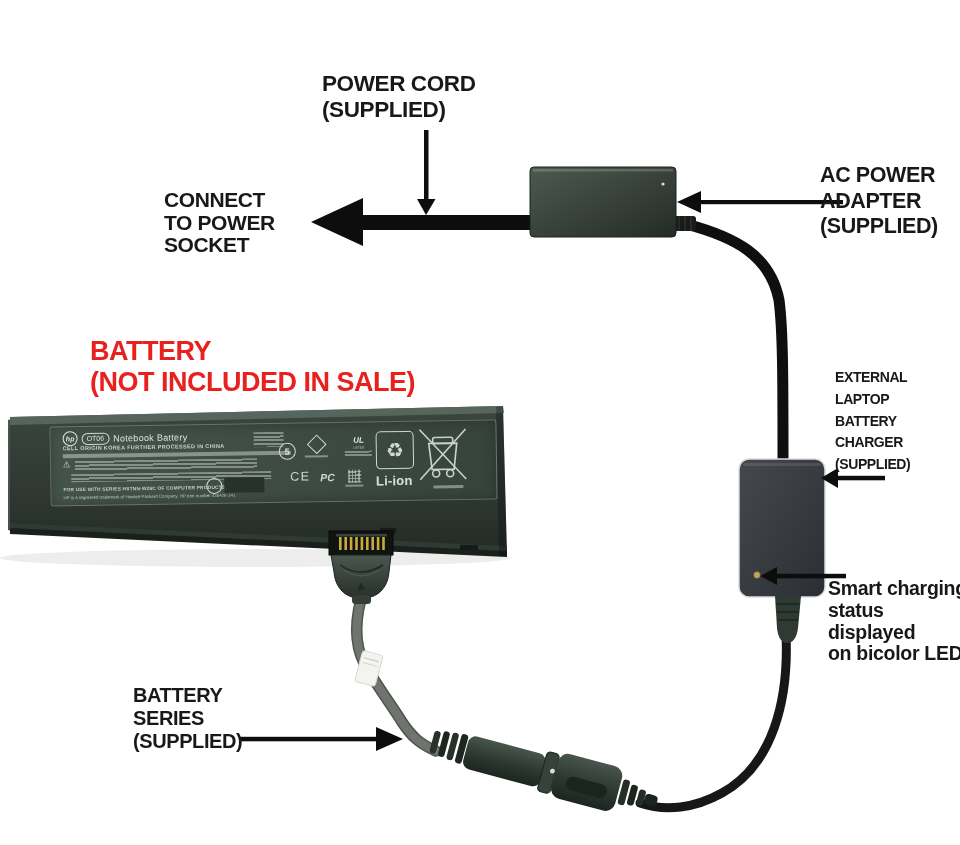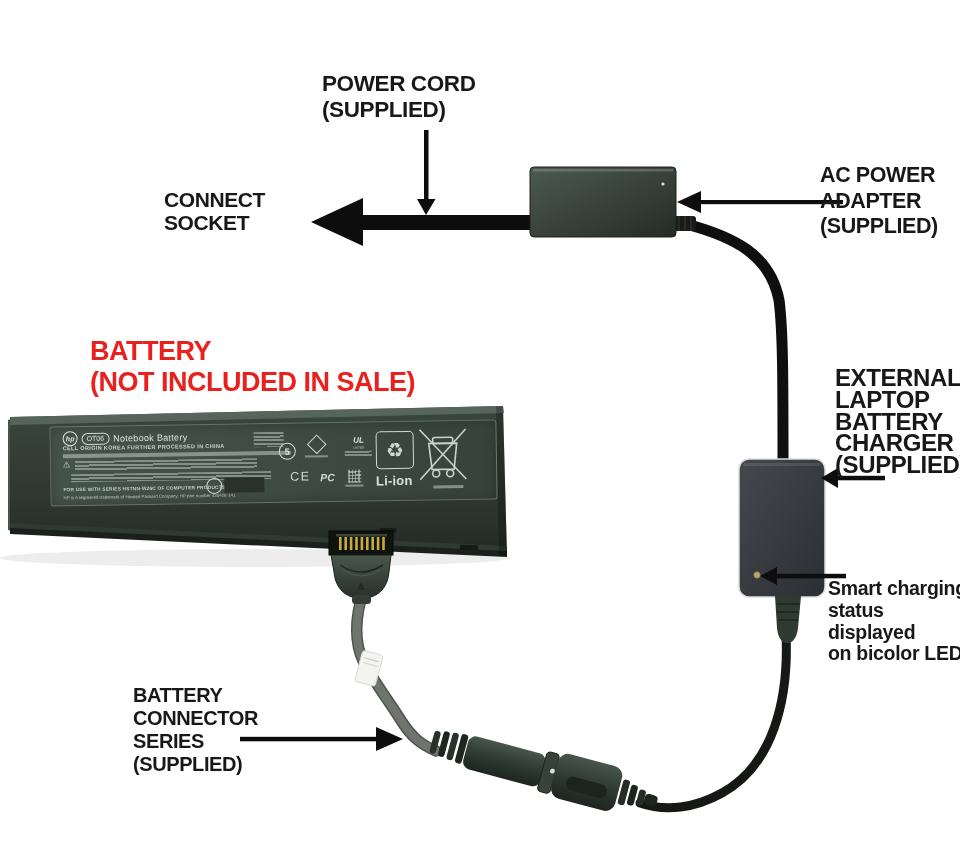--- a/index.html
+++ b/index.html
@@ -5,21 +5,21 @@
   html,body{margin:0;padding:0;}
   body{width:960px;height:845px;position:relative;background:#ffffff;overflow:hidden;
        font-family:"Liberation Sans",sans-serif;}
   svg{position:absolute;left:0;top:0;z-index:1;}
   .lbl{position:absolute;z-index:3;font-weight:bold;color:#191717;text-align:left;letter-spacing:-0.4px;}
   .lbl span{display:block;}
   .lbl-power{left:322px;top:71px;width:210px;font-size:22.5px;line-height:26px;}
   .lbl-connect{left:164px;top:189px;width:160px;font-size:21px;line-height:22.5px;}
   .lbl-ac{left:820px;top:163px;width:160px;font-size:21.5px;line-height:25.5px;}
   .lbl-batt{left:90px;top:336px;width:380px;font-size:27px;line-height:31px;color:#e8201e;letter-spacing:-0.5px;}
-  .lbl-ext{left:835px;top:367px;width:125px;font-size:24px;line-height:21.8px;}
+  .lbl-ext{left:835px;top:367px;width:125px;font-size:14px;line-height:21.8px;}
   .lbl-smart{left:828px;top:578px;width:140px;font-size:19.5px;line-height:21.8px;text-align:left;letter-spacing:-0.3px;}
   .lbl-cable{left:133px;top:684px;width:155px;font-size:20px;line-height:23px;}
 
   
   .bat-label{position:absolute;z-index:2;left:50px;top:423px;width:445px;height:78px;
     background:linear-gradient(100deg,#45544b,#3d4b43 55%,#36433c);border:1px solid rgba(220,230,222,.25);
     border-radius:3px;transform:rotate(-0.9deg);color:#ccd7ce;overflow:hidden;
     box-shadow:inset 0 0 12px rgba(0,0,0,.25);}
   .bat-label *{position:absolute;}
   .hprow{left:12px;top:4px;display:flex;align-items:center;gap:4px;position:absolute;}
@@ -181,20 +181,21 @@
     <polygon points="403,739 376,727 376,751"></polygon>
   </g>
 </svg>
 
 <div class="lbl lbl-power">
   <span>POWER CORD</span>
   <span>(SUPPLIED)</span>
 </div>
 <div class="lbl lbl-connect">
   <span>CONNECT</span>
+  <span>TO POWER</span>
   <span>SOCKET</span>
 </div>
 <div class="lbl lbl-ac">
   <span>AC POWER</span>
   <span>ADAPTER</span>
   <span>(SUPPLIED)</span>
 </div>
 <div class="lbl lbl-batt">
   <span>BATTERY</span>
   <span>(NOT INCLUDED IN SALE)</span>
@@ -206,21 +207,20 @@
   <span>CHARGER</span>
   <span>(SUPPLIED)</span>
 </div>
 <div class="lbl lbl-smart">
   <span>Smart charging</span>
   <span>status displayed</span>
   <span>on bicolor LED</span>
 </div>
 <div class="lbl lbl-cable">
   <span>BATTERY</span>
-  <span>CONNECTOR</span>
   <span>SERIES</span>
   <span>(SUPPLIED)</span>
 </div>
 
 <div class="bat-label">
   <div class="hprow">
     <div class="hp-logo">hp</div>
     <div class="badge">OT06</div>
     <div class="bname">Notebook Battery</div>
   </div>

